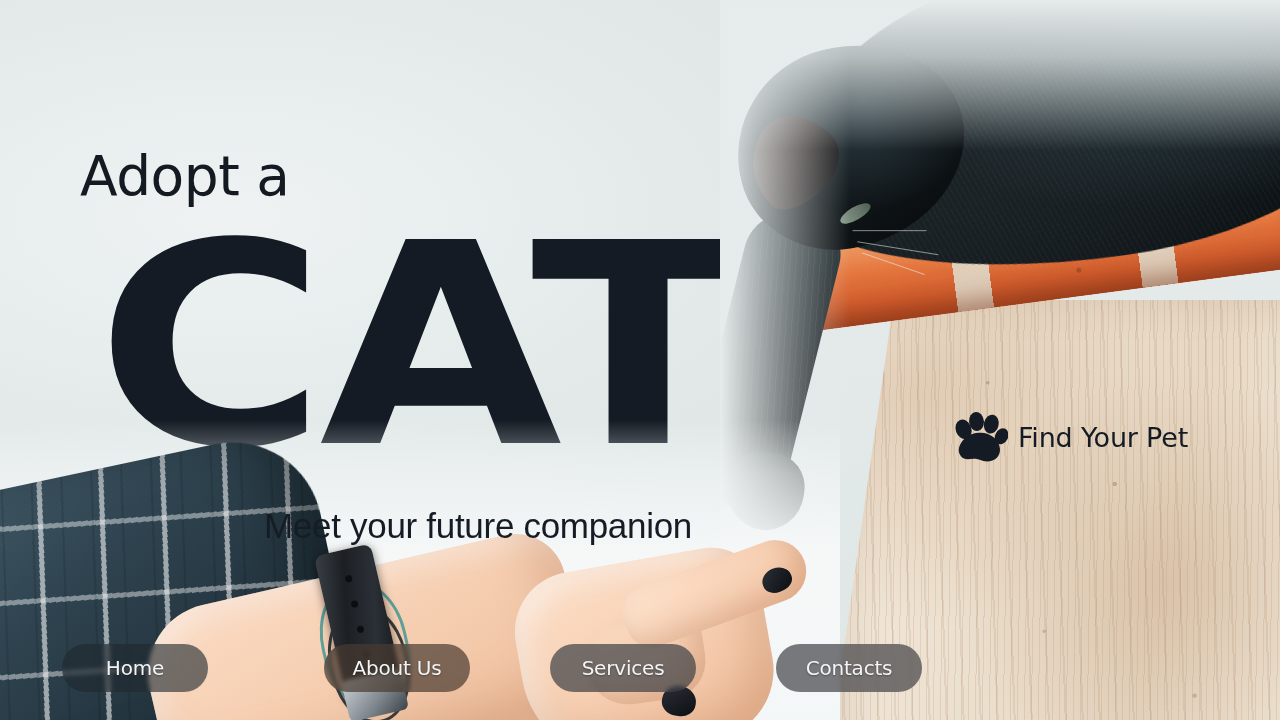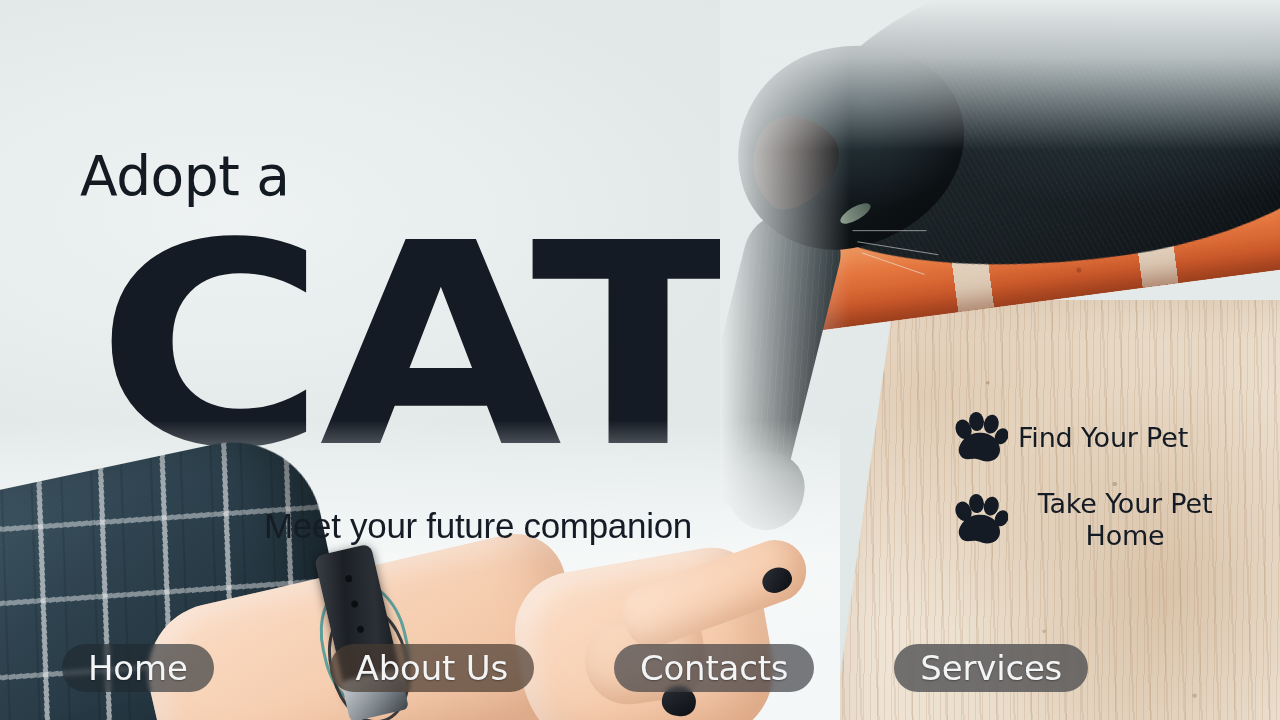--- a/index.html
+++ b/index.html
@@ -365,21 +365,21 @@
     display:flex;
     align-items:center;
     gap:0;
   }
   .nav-item {
     height:48px;
     display:flex; align-items:center; justify-content:center;
     padding:0 26px;
     border-radius:24px;
     color:#f2f4f5;
-    font-size:34px;
+    font-size:20px;
     line-height:48px;
     letter-spacing:-.2px;
     font-family:"DejaVu Sans", sans-serif;
     cursor:pointer;
     white-space:nowrap;
     backdrop-filter:blur(2px);
     text-shadow:0 1px 2px rgba(0,0,0,.35);
   }
   .nav-item.i0 { background:rgba(32,40,46,.62);  margin-left:0;   min-width:146px; }
   .nav-item.i1 { background:rgba(72,58,48,.70);  margin-left:116px; min-width:146px; }
@@ -439,33 +439,23 @@
       <svg class="paw" viewBox="0 0 64 60">
         <ellipse cx="13" cy="20" rx="9" ry="11.5" transform="rotate(-20 13 20)" fill="#141b24"></ellipse>
         <ellipse cx="28" cy="11" rx="8.5" ry="11" transform="rotate(-6 28 11)" fill="#141b24"></ellipse>
         <ellipse cx="45" cy="14" rx="8.5" ry="11" transform="rotate(12 45 14)" fill="#141b24"></ellipse>
         <ellipse cx="57" cy="28" rx="7.5" ry="9.5" transform="rotate(26 57 28)" fill="#141b24"></ellipse>
         <path d="M33 24c11 0 21 8 22 18 1 9-6 15-15 15-6 0-9-3-15-3-6 0-11 2-15-3-5-6-2-14 4-20 5-5 11-7 19-7z" fill="#141b24"></path>
       </svg>
       <span class="flabel">Find Your Pet</span>
     </div>
 
-    <div class="feature two-line">
-      <svg class="paw" viewBox="0 0 64 60">
-        <ellipse cx="13" cy="20" rx="9" ry="11.5" transform="rotate(-20 13 20)" fill="#141b24"></ellipse>
-        <ellipse cx="28" cy="11" rx="8.5" ry="11" transform="rotate(-6 28 11)" fill="#141b24"></ellipse>
-        <ellipse cx="45" cy="14" rx="8.5" ry="11" transform="rotate(12 45 14)" fill="#141b24"></ellipse>
-        <ellipse cx="57" cy="28" rx="7.5" ry="9.5" transform="rotate(26 57 28)" fill="#141b24"></ellipse>
-        <path d="M33 24c11 0 21 8 22 18 1 9-6 15-15 15-6 0-9-3-15-3-6 0-11 2-15-3-5-6-2-14 4-20 5-5 11-7 19-7z" fill="#141b24"></path>
-      </svg>
-      <span class="flabel">Take Your Pet Home</span>
-    </div>
 
   </div>
 
   <nav class="nav">
     <div class="nav-item i0">Home</div>
     <div class="nav-item i1">About Us</div>
+    <div class="nav-item i2">Services</div>
     <div class="nav-item i3">Contacts</div>
-    <div class="nav-item i2">Services</div>
   </nav>
 
 </div>
 
 </body></html>

